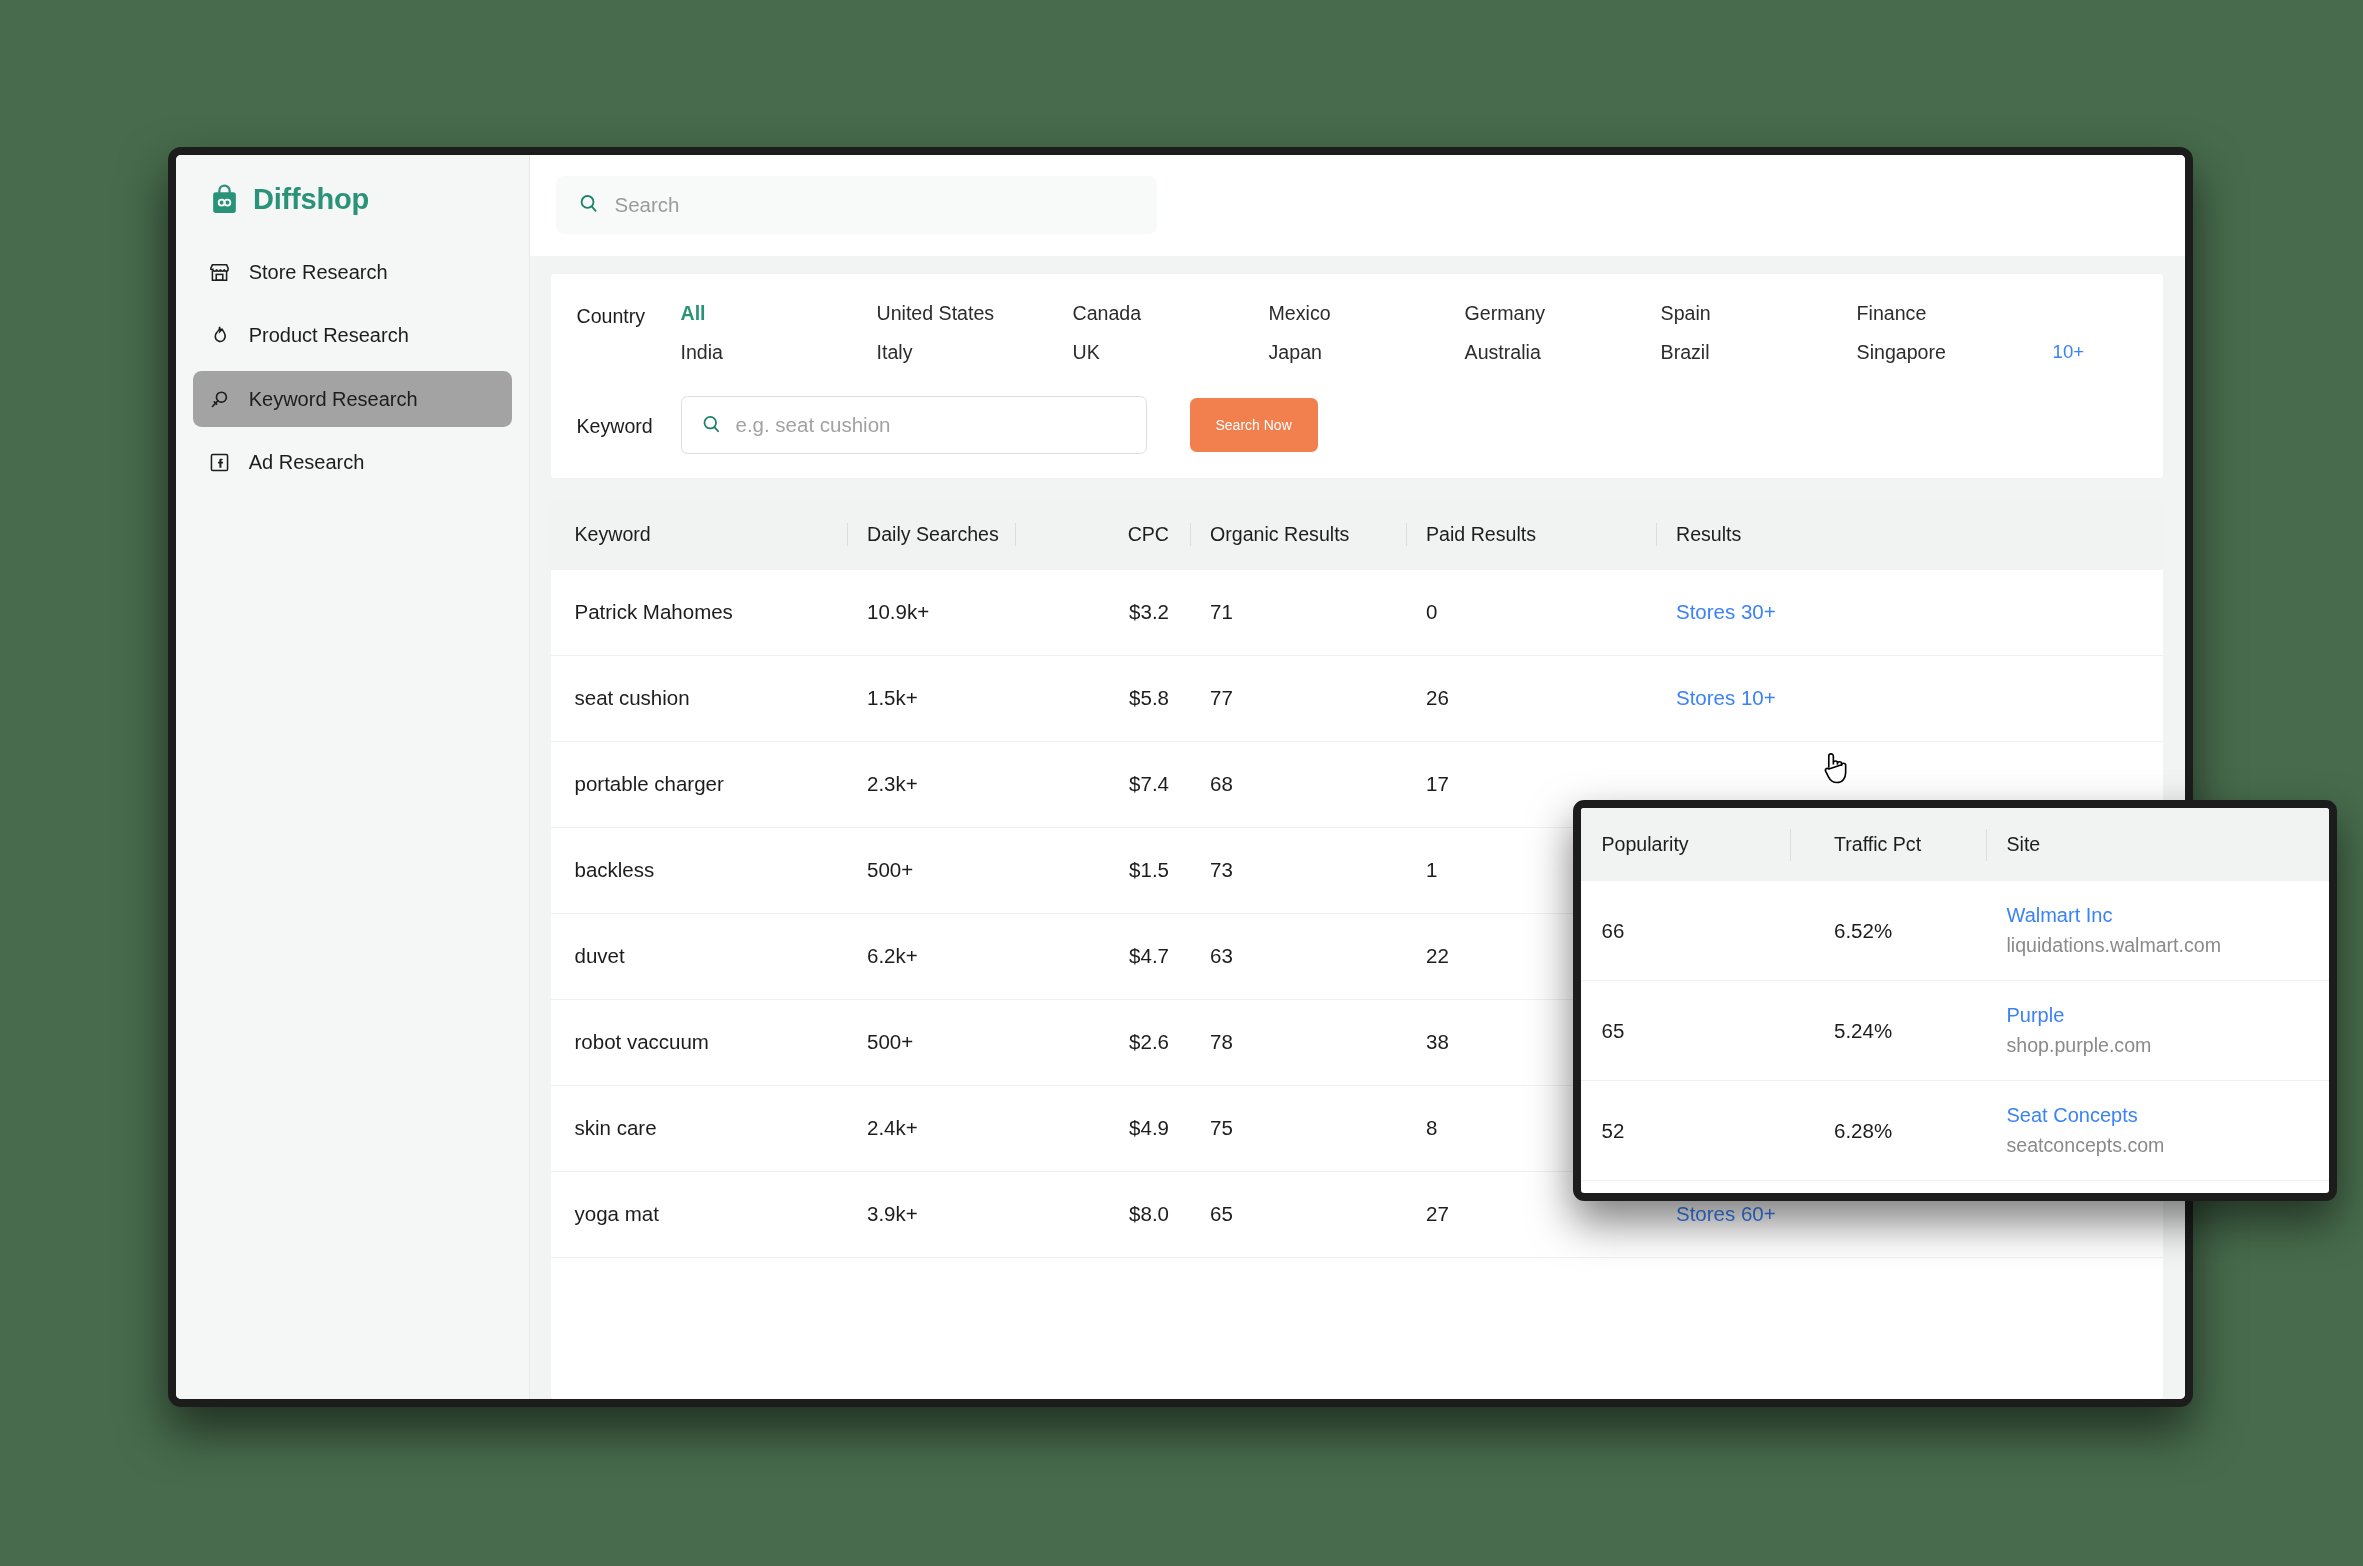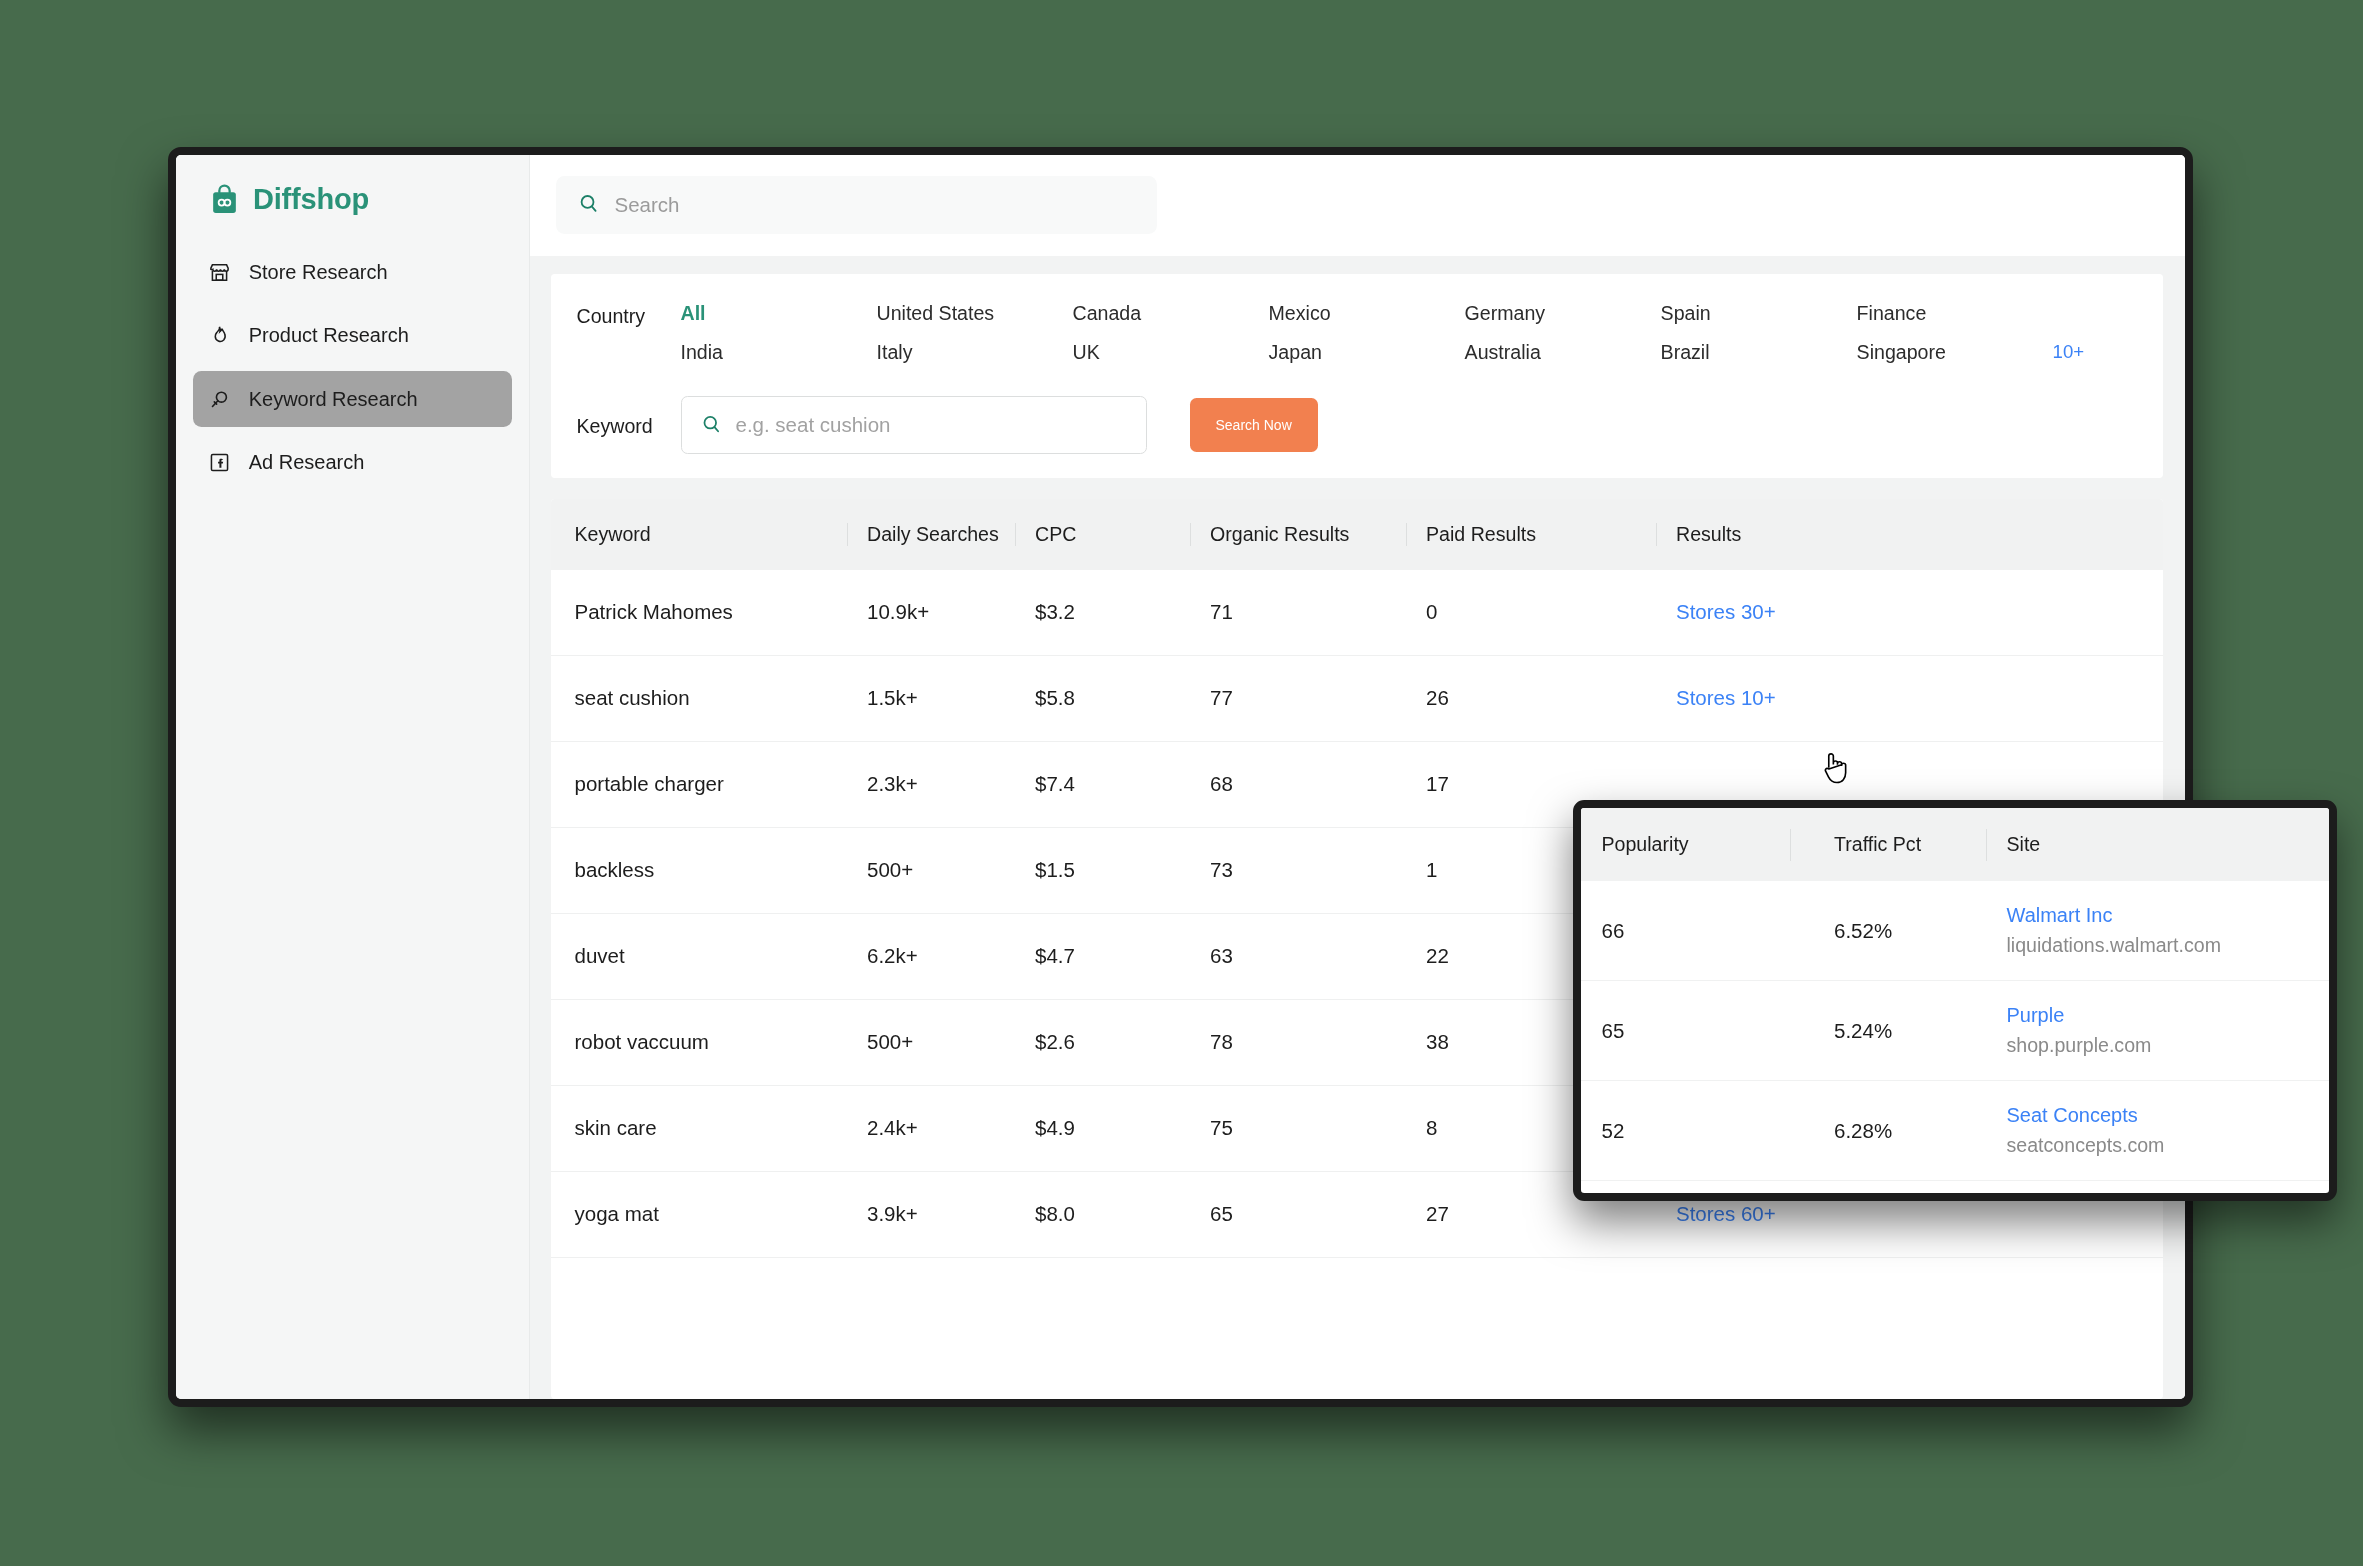--- a/index.html
+++ b/index.html
@@ -96,21 +96,21 @@
   .t-head { background: #f1f2f2; height: 71px; }
   .t-head .t-cell { font-size: 19.6px; color: #1d1d1d; position: relative; }
   .t-head .t-cell + .t-cell::before {
     content: ""; position: absolute; left: 0; top: 50%;
     transform: translateY(-50%); width: 0.9px; height: 32px; background: #dddfdf;
   }
   .t-body-row { height: 86px; border-bottom: 0.9px solid #eff0f0; }
   .t-cell { padding: 0 20.5px; font-size: 20.5px; color: #1d1d1d; white-space: nowrap; overflow: hidden; }
   .c-keyword  { flex: 0 0 296px; padding-left: 24px; }
   .c-daily    { flex: 0 0 168px; }
-  .c-cpc      { flex: 0 0 175px; }
+  .c-cpc      { flex: 0 0 175px; text-align: right; }
   .c-organic  { flex: 0 0 216px; }
   .c-paid     { flex: 0 0 250px; }
   .c-results  { flex: 1; }
   .store-link { color: #3b82f6; cursor: pointer; font-size: 20.5px; }
 
   
   .popup {
     position: absolute;
     left: 1573px; top: 800px;
     width: 764px; height: 401px;

